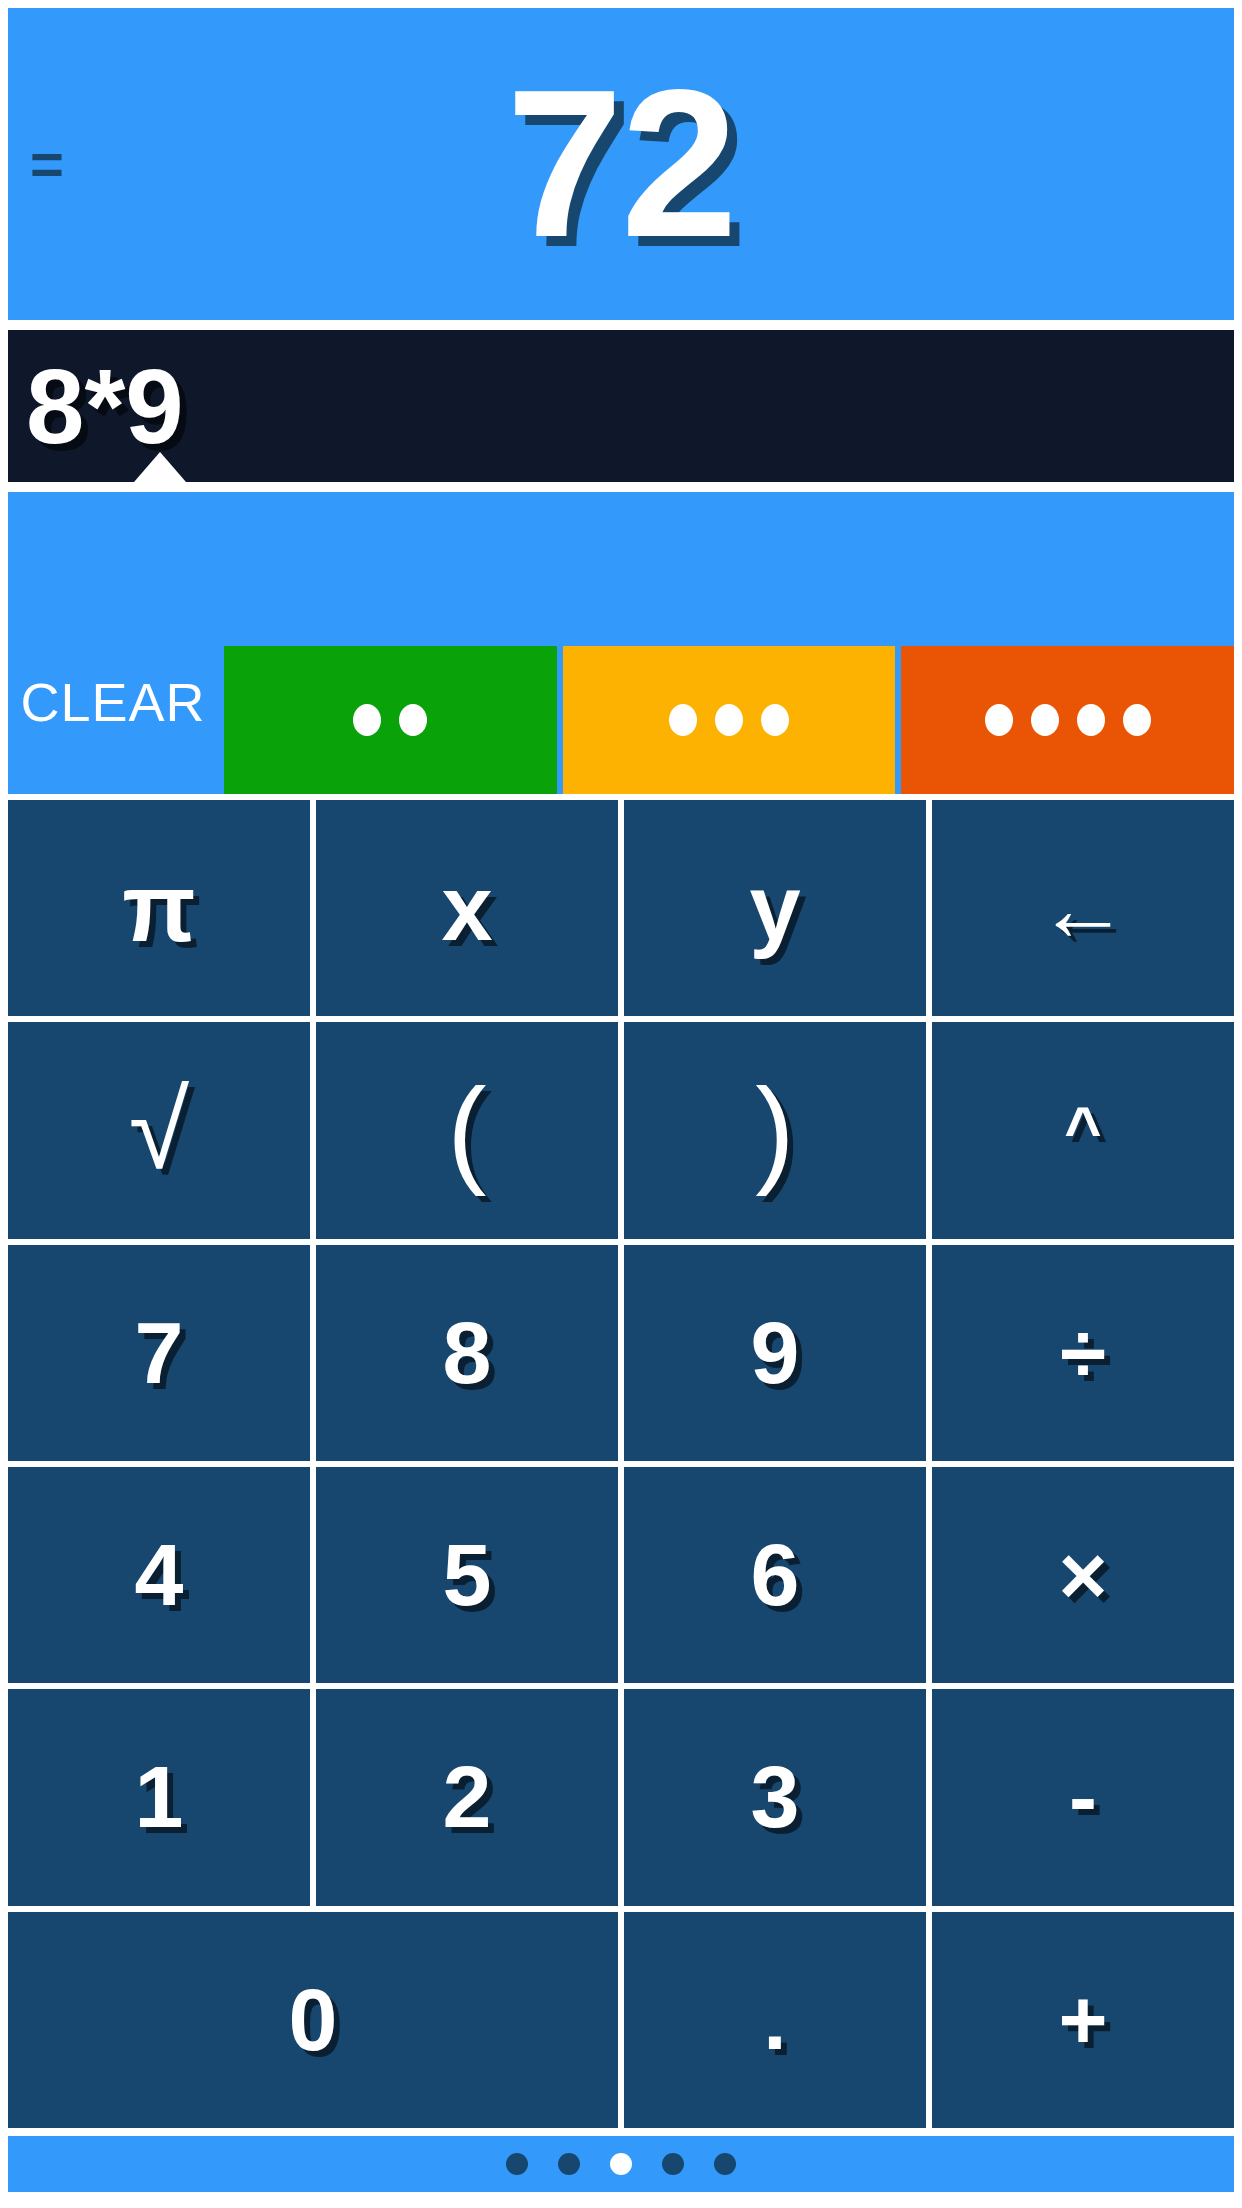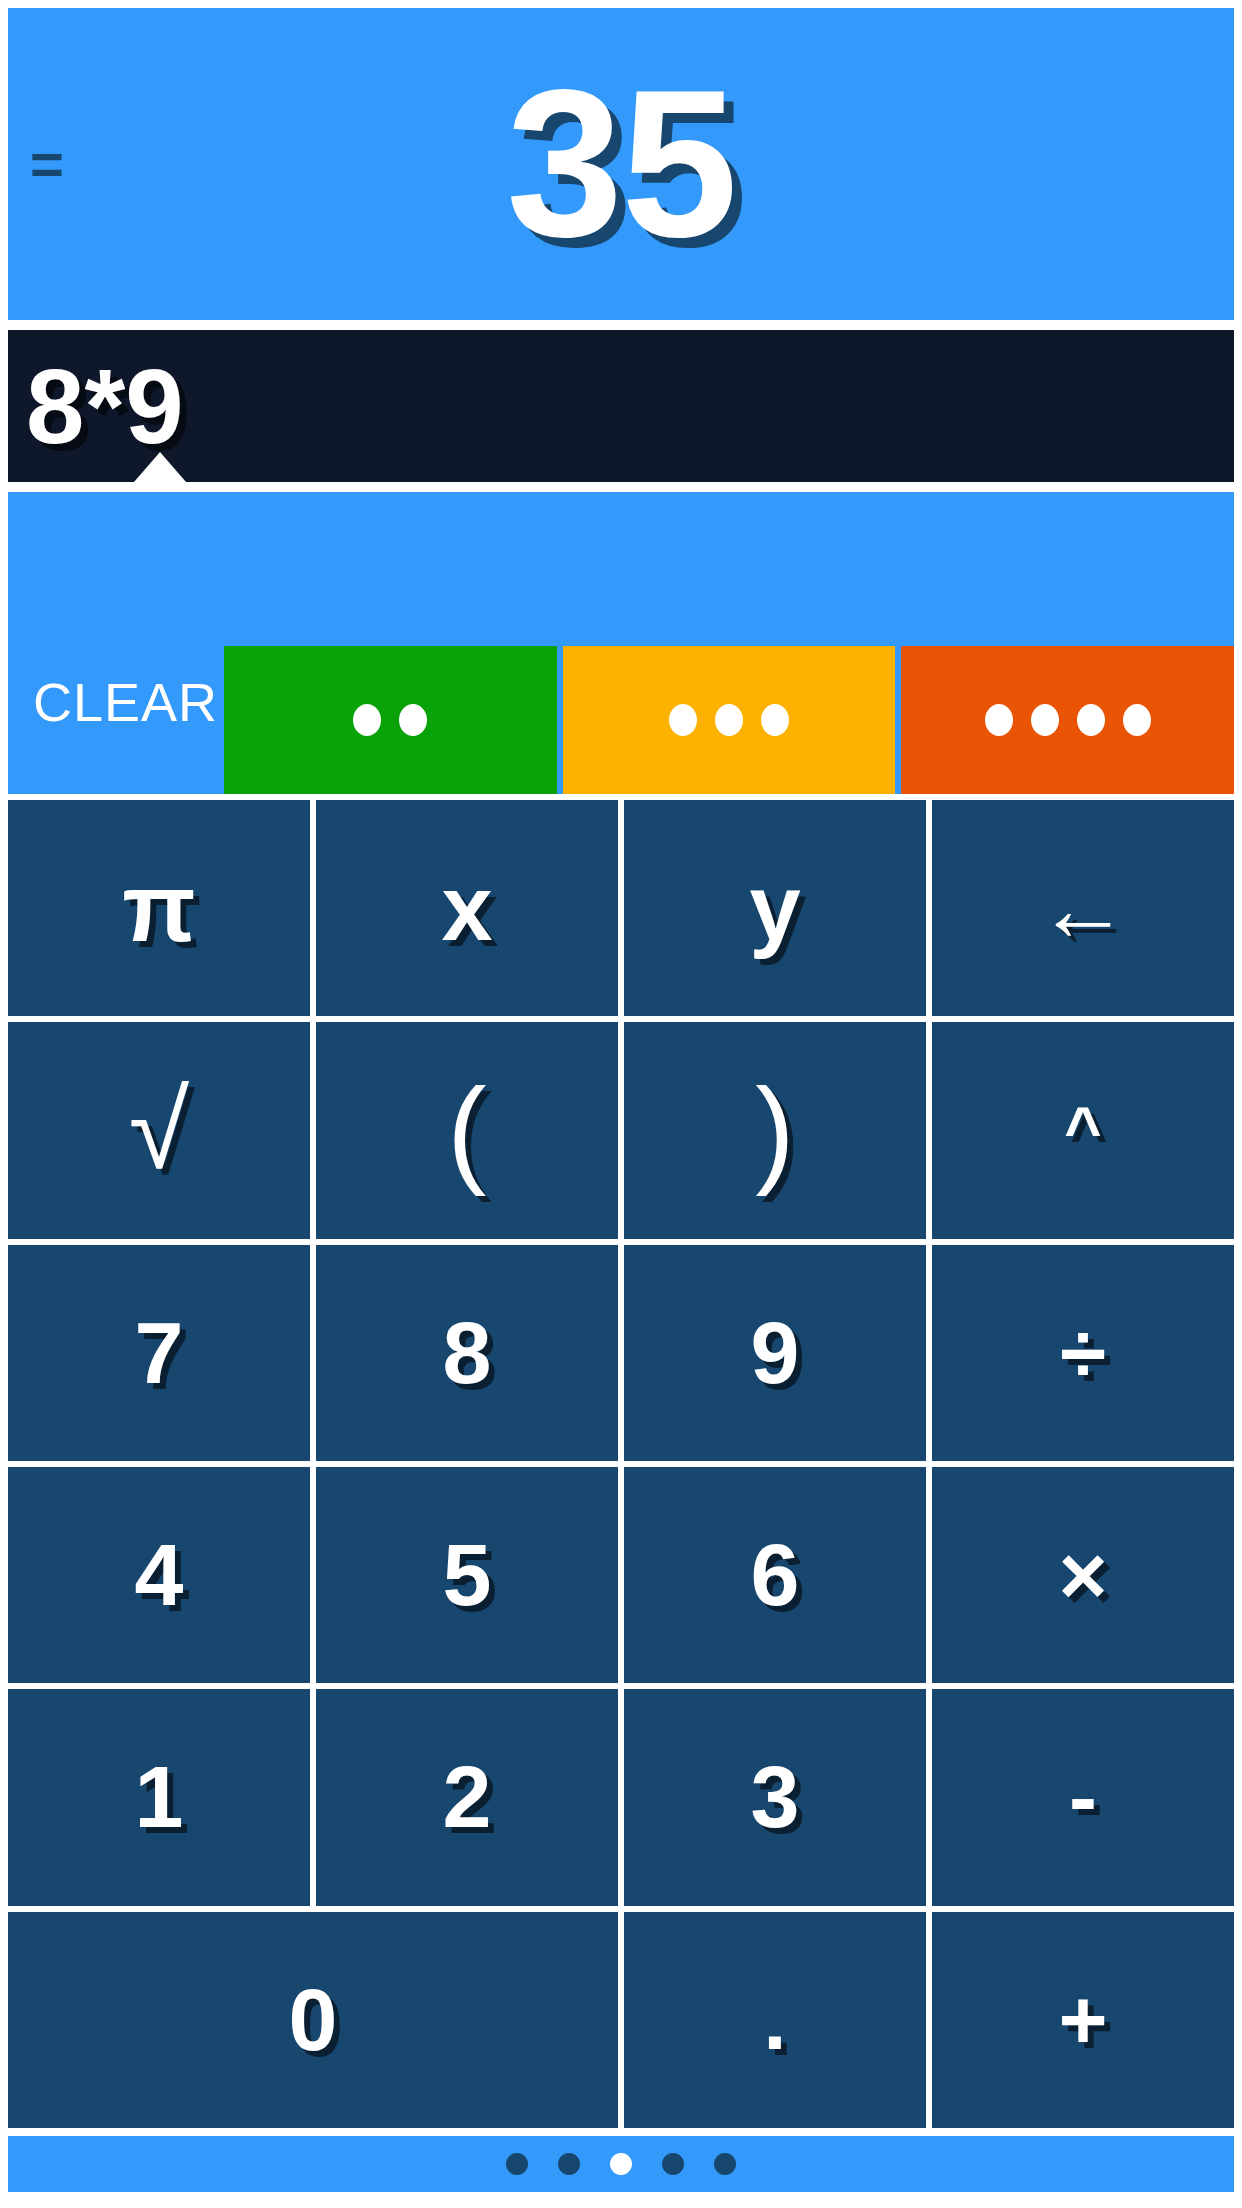--- a/index.html
+++ b/index.html
@@ -92,21 +92,21 @@
   }
   .clear-button {
     position: absolute;
     left: 8px;
     top: 492px;
     width: 210px;
     height: 302px;
     background: #3399fb;
     display: flex;
     align-items: center;
-    justify-content: flex-end;
+    justify-content: center;
     padding-top: 118px;
   }
   .clear-label {
     color: #ffffff;
     font-size: 54px;
     font-weight: normal;
     letter-spacing: 1px;
     line-height: 1;
   }
 
@@ -193,21 +193,21 @@
   }
   .page-dot.active { background: #ffffff; }
 </style>
 </head>
 <body>
 
 <div id="app">
 
   <div class="result-display">
     <span class="result-equals">=</span>
-    <span class="result-value">35</span>
+    <span class="result-value">72</span>
   </div>
 
   <div class="expression-bar">
     <span class="expression-text">8*9</span>
     <span class="cursor-caret"></span>
   </div>
 
   <div class="upper-panel"></div>
 
   <div class="clear-button">

